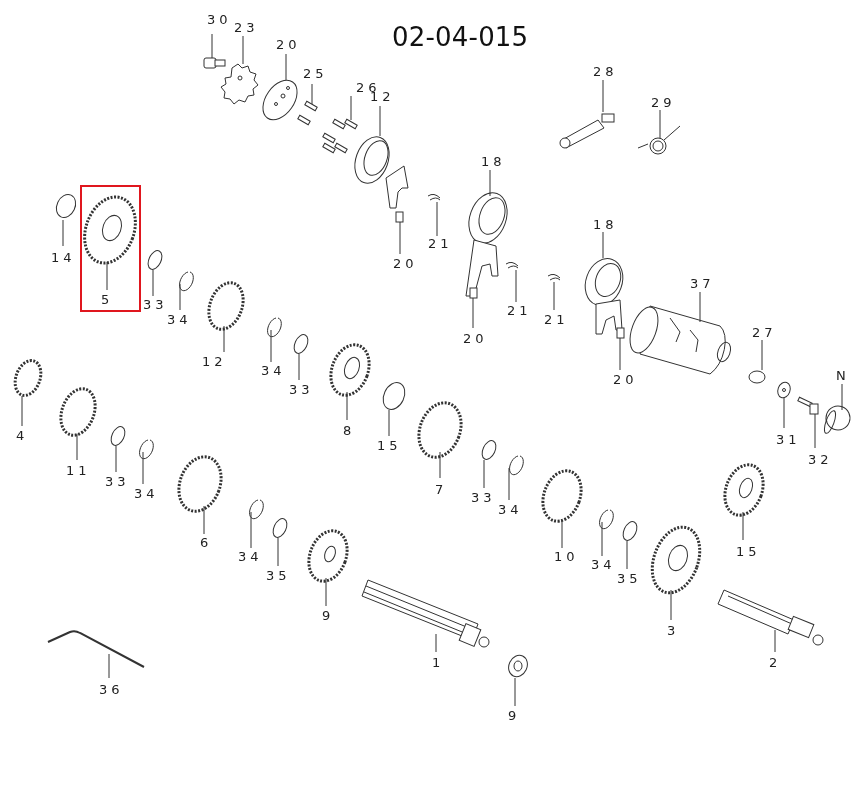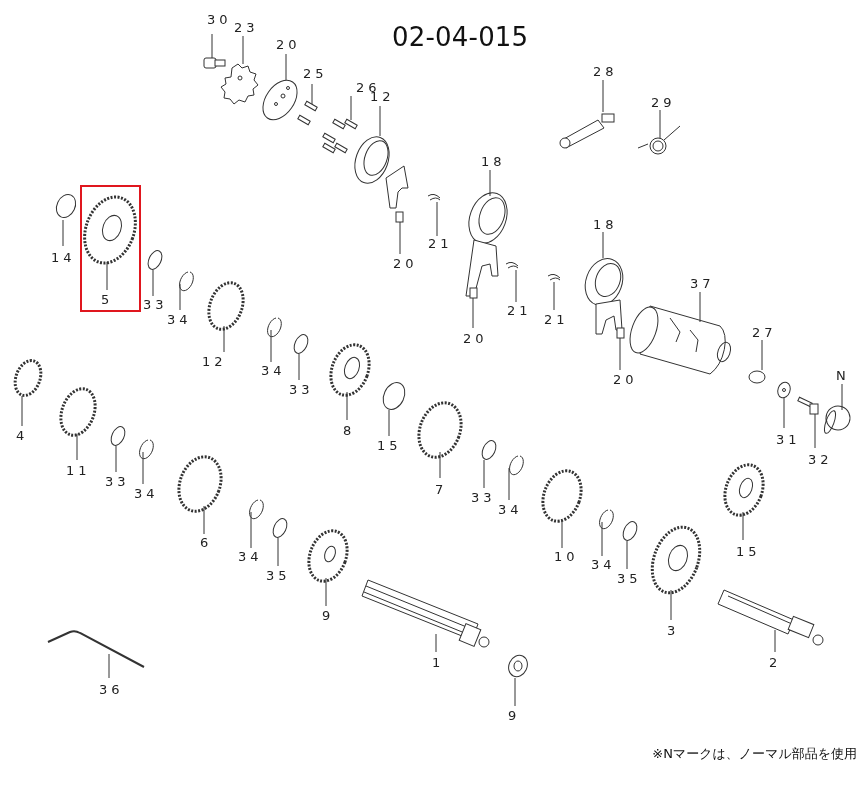--- a/index.html
+++ b/index.html
@@ -284,14 +284,13 @@
   <div class="lbl" style="left:261px;top:364px">34</div>
   <div class="lbl" style="left:134px;top:487px">34</div>
   <div class="lbl" style="left:498px;top:503px">34</div>
   <div class="lbl" style="left:238px;top:550px">34</div>
   <div class="lbl" style="left:591px;top:558px">34</div>
   <div class="lbl" style="left:266px;top:569px">35</div>
   <div class="lbl" style="left:617px;top:572px">35</div>
   <div class="lbl" style="left:99px;top:683px">36</div>
   <div class="lbl" style="left:836px;top:369px">N</div>
 
-  <div class="note">※Nマークは、ノーマル部品を使用</div>
 </div>
 
 </body></html>

